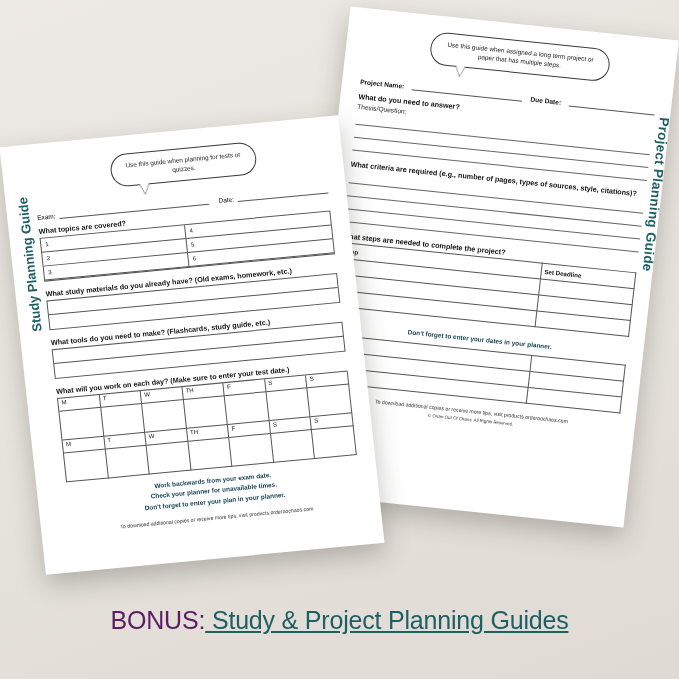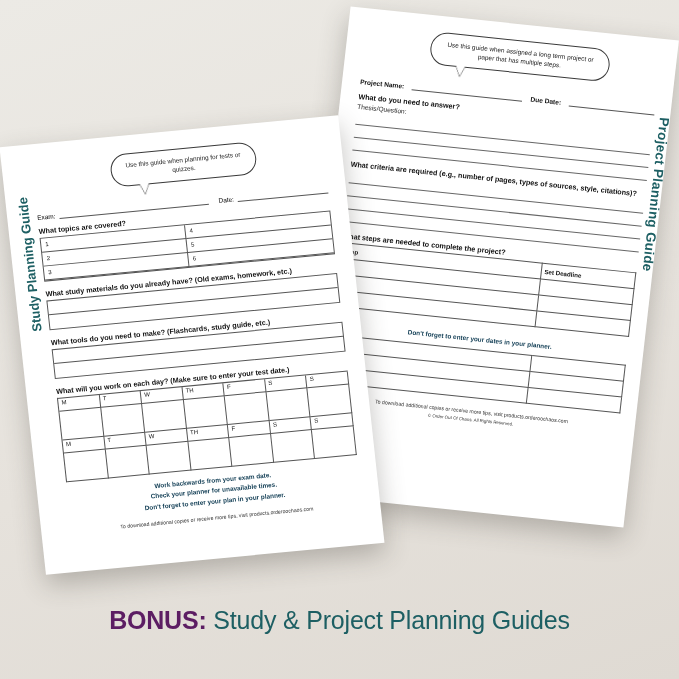--- a/index.html
+++ b/index.html
@@ -222,22 +222,22 @@
   
   #caption {
     position: absolute;
     left: 0;
     right: 0;
     bottom: 44px;
     text-align: center;
     font-size: 25px;
     letter-spacing: -0.2px;
   }
-  #caption .bonus { color: #5c1d63; font-weight: bold; }
-  #caption .rest  { color: #1d5f63; }
+  #caption .bonus { color: #5c1d63; font-weight: normal; }
+  #caption .rest  { color: #1d5f63; text-decoration: underline; }
 </style>
 </head>
 <body>
 
 <div class="scene">
 
   <div class="sheet" id="project-sheet">
     <div class="inner">
       <div class="side-title">Project Planning Guide</div>
 

